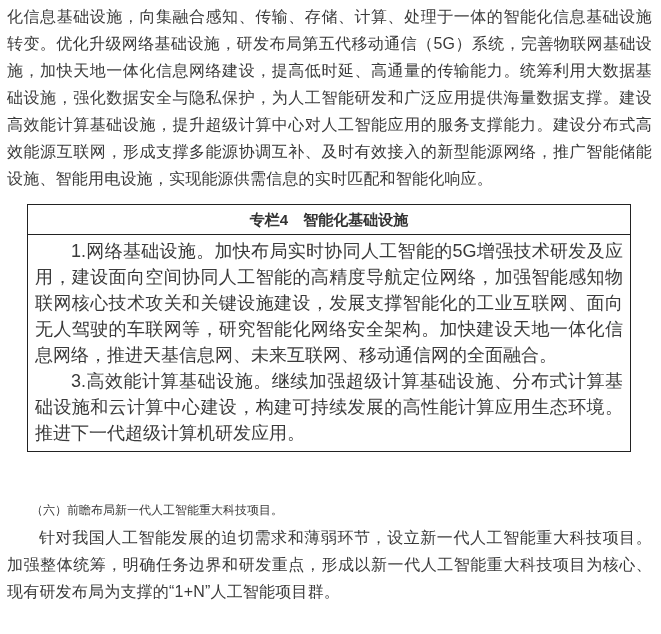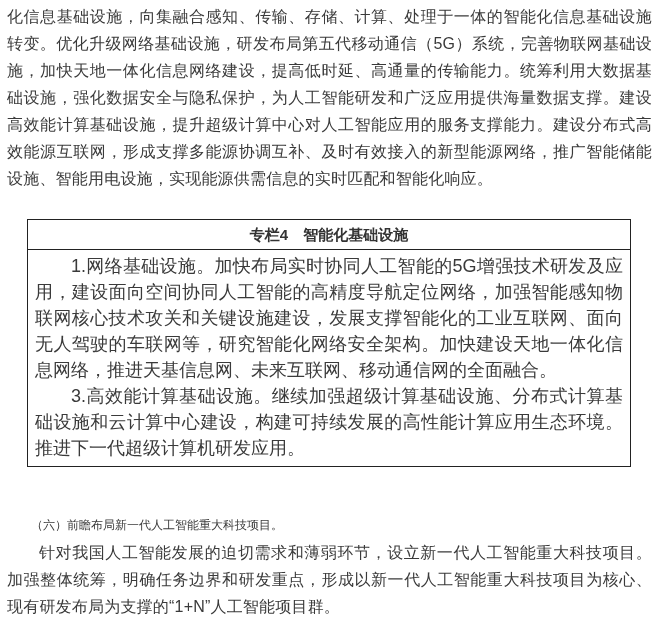--- a/index.html
+++ b/index.html
@@ -21,21 +21,21 @@
     line-height: 27px;
     text-align: justify;
     text-justify: inter-character;
     letter-spacing: 0.2px;
   }
   .intro {
     margin: 3px 9px 0 7px;
   }
   .column-box {
     box-sizing: border-box;
-    margin: 27px 0 0 27px;
+    margin: 12px 0 0 27px;
     width: 604px;
     border: 1px solid #222222;
     background: #ffffff;
   }
   .column-box-title {
     box-sizing: border-box;
     height: 30px;
     line-height: 29px;
     text-align: center;
     font-size: 15px;

